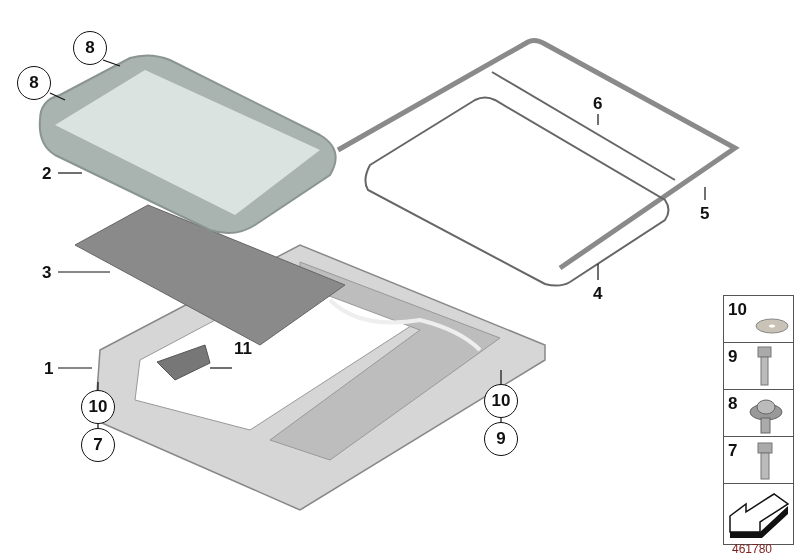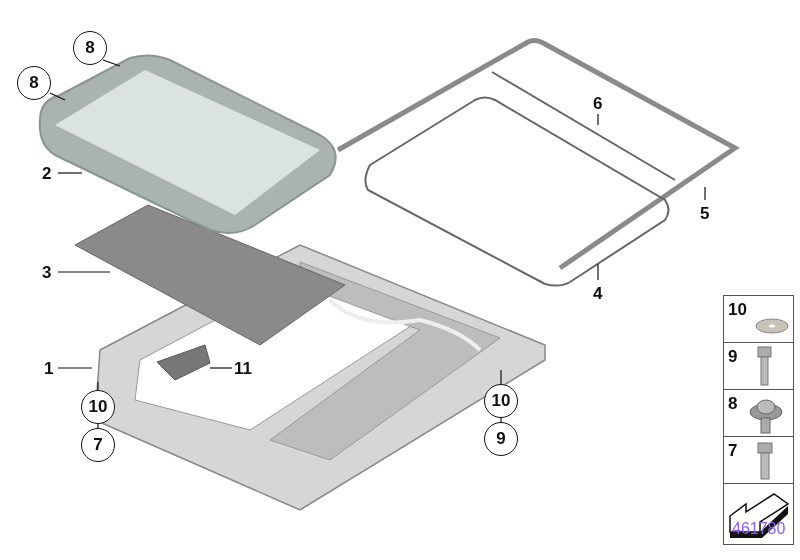--- a/index.html
+++ b/index.html
@@ -5,21 +5,21 @@
   html,body{margin:0;padding:0;background:#fff;}
   body{width:800px;height:560px;position:relative;overflow:hidden;font-family:"Liberation Sans",sans-serif;}
   svg.main{position:absolute;left:0;top:0;}
   .lbl{position:absolute;font-weight:bold;font-size:17px;color:#111;line-height:1;}
   .circ{position:absolute;width:34px;height:34px;border:1.5px solid #111;border-radius:50%;box-sizing:border-box;display:flex;align-items:center;justify-content:center;font-weight:bold;font-size:17px;color:#111;background:#fff;}
   .legend{position:absolute;left:723px;top:295px;width:69px;border:1px solid #555;}
   .cell{height:47px;border-bottom:1px solid #555;position:relative;box-sizing:border-box;}
   .cell:last-child{border-bottom:none;height:60px;}
   .cell .num{position:absolute;left:4px;top:4px;font-weight:bold;font-size:17px;color:#111;}
   .cell svg{position:absolute;left:0;top:0;}
-  .imgid{position:absolute;left:732px;top:520px;font-size:16px;color:#8b5cf6;}
+  .imgid{position:absolute;left:732px;top:542px;font-size:12px;color:#7f1d1d;}
 </style>
 </head>
 <body>
 
 <svg class="main" width="800" height="560">
 
   <g>
     <polygon points="100,350 300,245 545,345 545,360 300,510 95,420" fill="#d6d6d6" stroke="#888" stroke-width="1.5"></polygon>
     <polygon points="140,360 300,275 420,320 250,430 135,400" fill="#fff" stroke="#999"></polygon>
     <polygon points="300,262 500,338 330,460 270,440 420,330 300,285" fill="#bdbdbd" stroke="#999"></polygon>
@@ -56,21 +56,21 @@
     <line x1="705" y1="187" x2="705" y2="200"></line>
     <line x1="598" y1="264" x2="598" y2="280"></line>
   </g>
 </svg>
 
 <div class="circ" style="left:73px;top:31px">8</div>
 <div class="circ" style="left:17px;top:66px">8</div>
 <div class="lbl" style="left:42px;top:165px">2</div>
 <div class="lbl" style="left:42px;top:264px">3</div>
 <div class="lbl" style="left:44px;top:360px">1</div>
-<div class="lbl" style="left:234px;top:360px">11</div>
+<div class="lbl" style="left:234px;top:340px">11</div>
 <div class="circ" style="left:81px;top:390px">10</div>
 <div class="circ" style="left:81px;top:428px">7</div>
 <div class="circ" style="left:484px;top:384px">10</div>
 <div class="circ" style="left:484px;top:422px">9</div>
 <div class="lbl" style="left:593px;top:95px">6</div>
 <div class="lbl" style="left:700px;top:205px">5</div>
 <div class="lbl" style="left:593px;top:285px">4</div>
 
 <div class="legend">
   <div class="cell">

